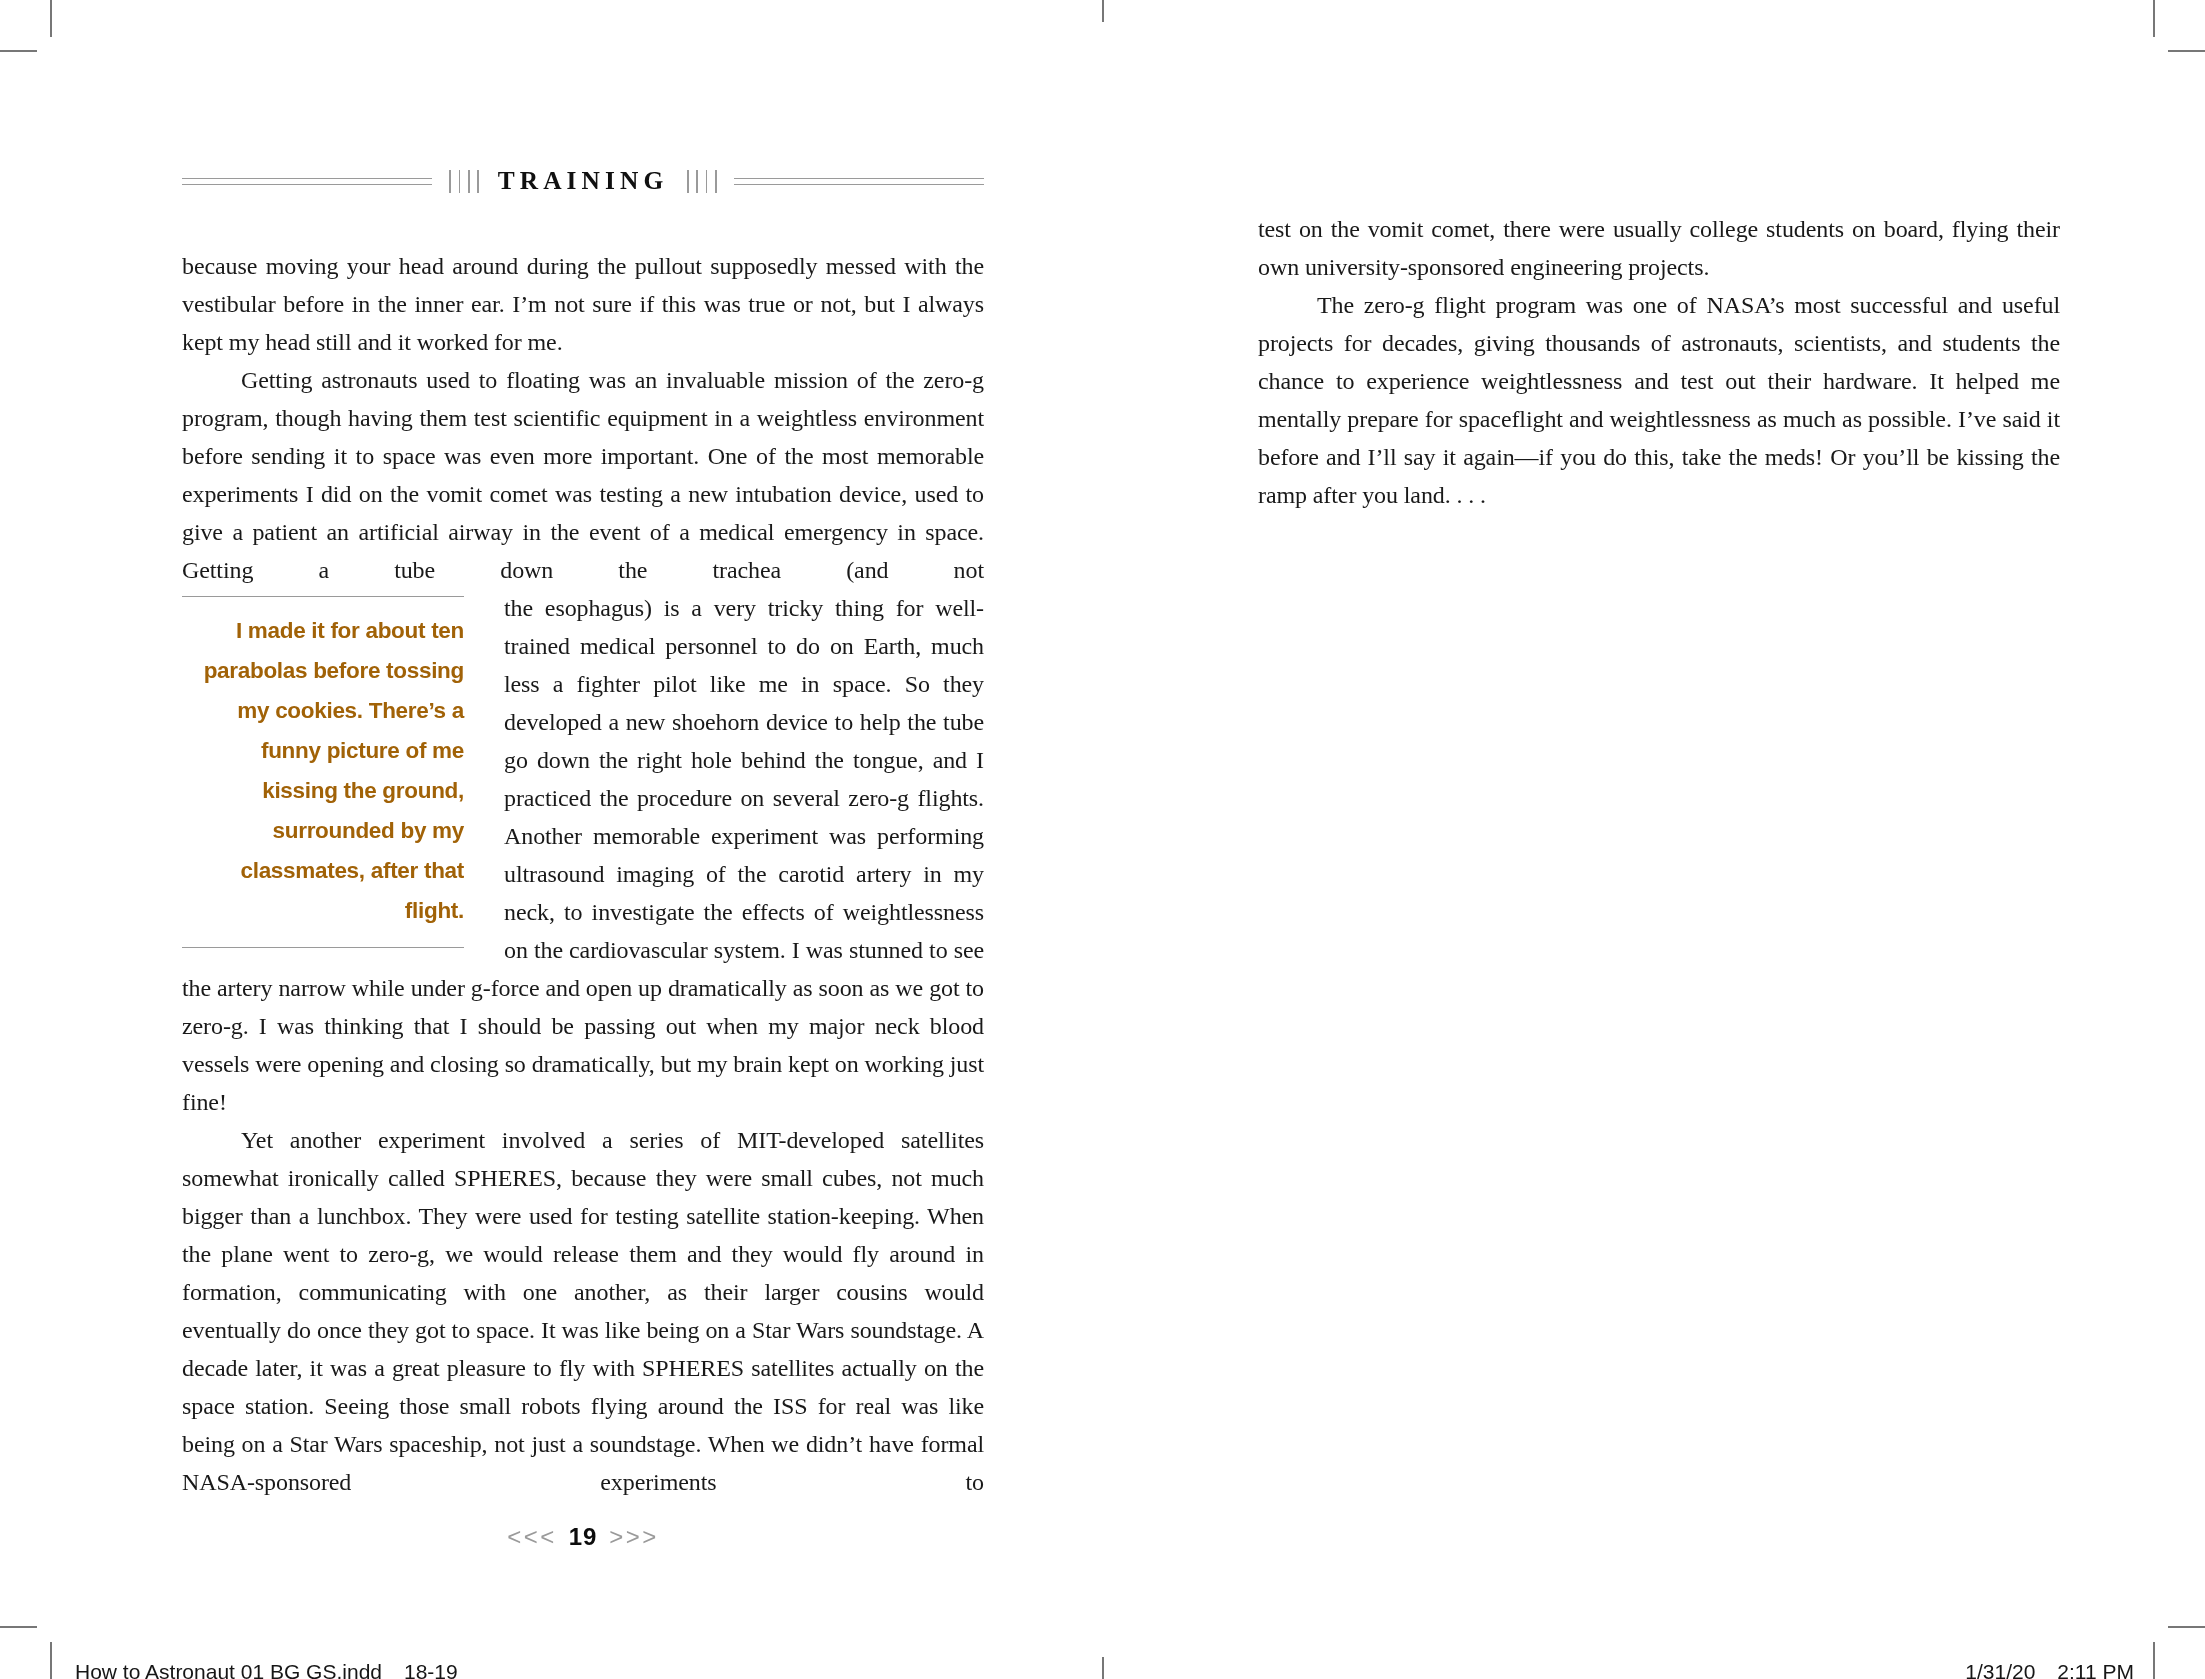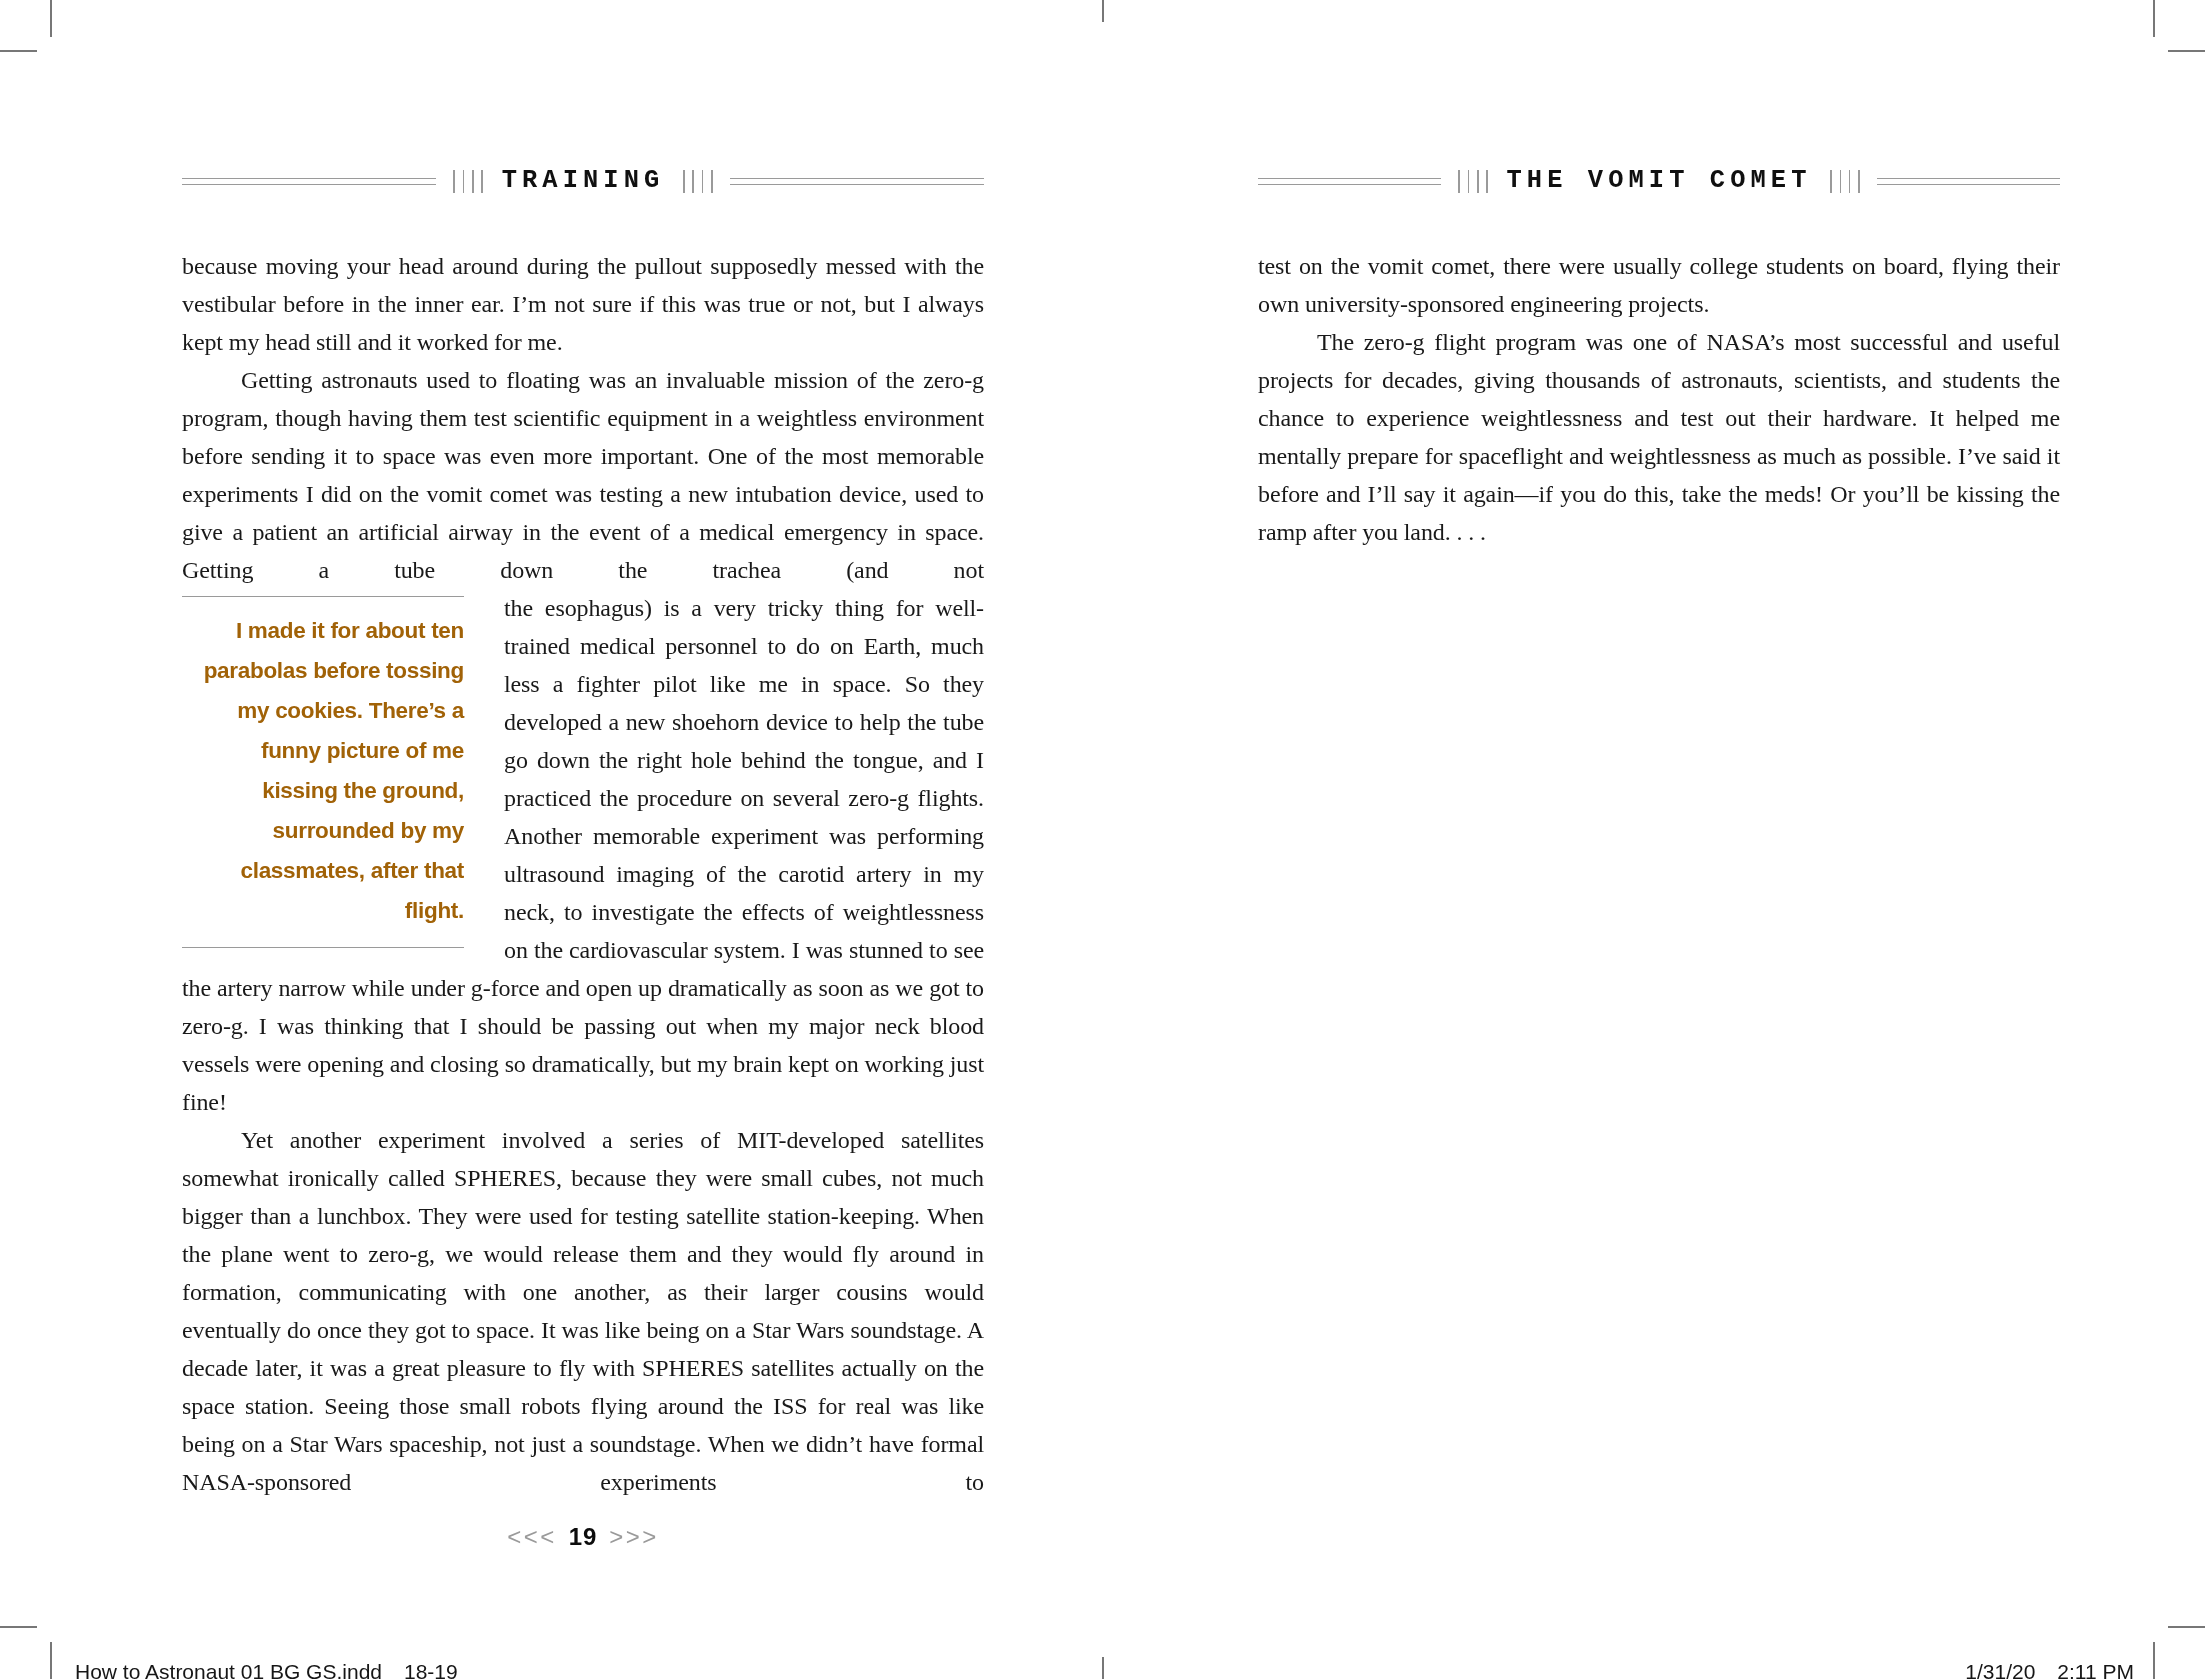--- a/index.html
+++ b/index.html
@@ -41,21 +41,21 @@
   .hrule{
     flex:1 1 auto;
     height:7.6px;
     border-top:1.7px solid var(--gray);
     border-bottom:1.7px solid var(--gray);
   }
   .bars{display:flex;gap:7.6px;margin:0 17px;flex:0 0 auto;}
   .bars i{display:block;width:1.7px;height:23px;background:var(--gray);}
   .chapter-title{
     flex:0 0 auto;
-    font-family:Liberation Mono, monospace;
+    font-family:Liberation Serif, serif;
     font-weight:700;
     font-size:25.4px;
     letter-spacing:5.1px;
     color:#101010;
     white-space:nowrap;
     padding:0 1.7px;
     transform:translateY(-0.8px);
   }
 
   
@@ -164,37 +164,20 @@
     <p class="par indent justify-all">Yet another experiment involved a series of MIT-developed satellites somewhat ironically called SPHERES, because they were small cubes, not much bigger than a lunchbox. They were used for testing satellite station-keeping. When the plane went to zero-g, we would release them and they would fly around in formation, communicating with one another, as their larger cousins would eventually do once they got to space. It was like being on a Star Wars soundstage. A decade later, it was a great pleasure to fly with SPHERES satellites actually on the space station. Seeing those small robots flying around the ISS for real was like being on a Star Wars spaceship, not just a soundstage. When we didn’t have formal NASA-sponsored experiments to</p>
   </div>
 
   <div class="folio">
     <span class="arrows">&lt;&lt;&lt;</span><span class="num">19</span><span class="arrows">&gt;&gt;&gt;</span>
   </div>
 </section>
 
 <section class="page right">
 
-  <header class="chapter-header">
-    <div class="hrule"></div>
-    <span class="bars">
-        <i></i>
-        <i></i>
-        <i></i>
-        <i></i>
-      </span>
-    <h1 class="chapter-title">THE VOMIT COMET</h1>
-    <span class="bars">
-        <i></i>
-        <i></i>
-        <i></i>
-        <i></i>
-      </span>
-    <div class="hrule"></div>
-  </header>
 
   <div class="body-text">
     <p class="par">test on the vomit comet, there were usually college students on board, flying their own university-sponsored engineering projects.</p>
     <p class="par indent">The zero-g flight program was one of NASA’s most successful and useful projects for decades, giving thousands of astronauts, scientists, and students the chance to experience weightlessness and test out their hardware. It helped me mentally prepare for spaceflight and weightlessness as much as possible. I’ve said it before and I’ll say it again—if you do this, take the meds! Or you’ll be kissing the ramp after you land. . . .</p>
   </div>
 
 </section>
 
 <div class="slug left">
   <span>How to Astronaut 01 BG GS.indd</span><span class="gap"></span><span>18-19</span>

